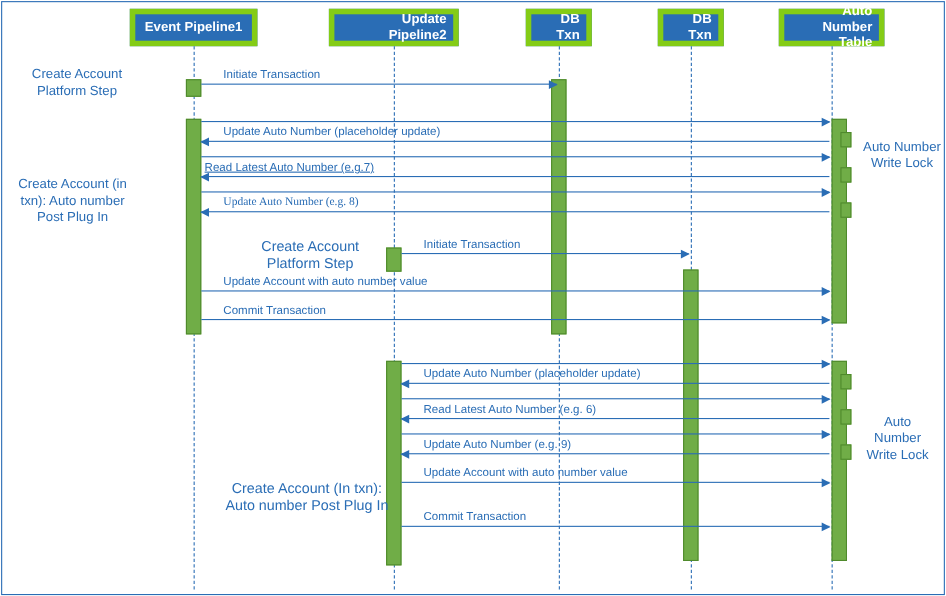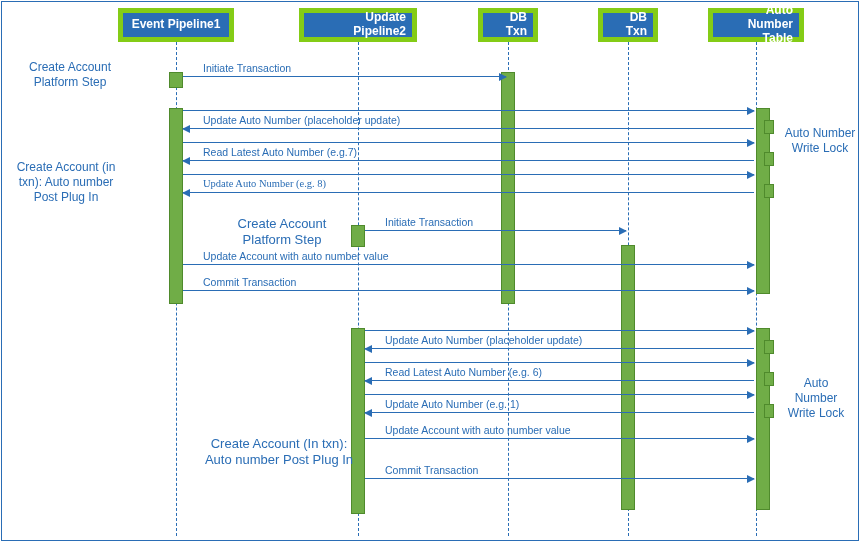--- a/index.html
+++ b/index.html
@@ -69,39 +69,39 @@
     </div>
 
 <div id="arrows">
       <div class="arr r" style="left: 183px; top: 76px; width: 323px;"></div>
       <div class="msg" style="left: 203px; top: 62px;">Initiate Transaction</div>
       <div class="arr r" style="left: 183px; top: 110px; width: 571px;"></div>
       <div class="arr l" style="left: 183px; top: 128px; width: 571px;"></div>
       <div class="msg" style="left: 203px; top: 114px;">Update Auto Number (placeholder update)</div>
       <div class="arr r" style="left: 183px; top: 142px; width: 571px;"></div>
       <div class="arr l" style="left: 183px; top: 160px; width: 571px;"></div>
-      <div class="msg" style="left: 203px; top: 146px;">Read Latest Auto Number (e.g.7)</div>
+      <div class="msg" style="left: 186px; top: 146px; text-decoration: underline;">Read Latest Auto Number (e.g.7)</div>
       <div class="arr r" style="left: 183px; top: 174px; width: 571px;"></div>
       <div class="arr l" style="left: 183px; top: 192px; width: 571px;"></div>
       <div class="msg" style="left: 203px; top: 178px; font-family: Liberation Serif, serif;">Update Auto Number (e.g. 8)</div>
       <div class="arr r" style="left: 365px; top: 230px; width: 261px;"></div>
       <div class="msg" style="left: 385px; top: 216px;">Initiate Transaction</div>
       <div class="arr r" style="left: 183px; top: 264px; width: 571px;"></div>
       <div class="msg" style="left: 203px; top: 250px;">Update Account with auto number value</div>
       <div class="arr r" style="left: 183px; top: 290px; width: 571px;"></div>
       <div class="msg" style="left: 203px; top: 276px;">Commit Transaction</div>
       <div class="arr r" style="left: 365px; top: 330px; width: 389px;"></div>
       <div class="arr l" style="left: 365px; top: 348px; width: 389px;"></div>
       <div class="msg" style="left: 385px; top: 334px;">Update Auto Number (placeholder update)</div>
       <div class="arr r" style="left: 365px; top: 362px; width: 389px;"></div>
       <div class="arr l" style="left: 365px; top: 380px; width: 389px;"></div>
       <div class="msg" style="left: 385px; top: 366px;">Read Latest Auto Number (e.g. 6)</div>
       <div class="arr r" style="left: 365px; top: 394px; width: 389px;"></div>
       <div class="arr l" style="left: 365px; top: 412px; width: 389px;"></div>
-      <div class="msg" style="left: 385px; top: 398px;">Update Auto Number (e.g. 1)</div>
+      <div class="msg" style="left: 385px; top: 398px;">Update Auto Number (e.g. 9)</div>
       <div class="arr r" style="left: 365px; top: 438px; width: 389px;"></div>
       <div class="msg" style="left: 385px; top: 424px;">Update Account with auto number value</div>
       <div class="arr r" style="left: 365px; top: 478px; width: 389px;"></div>
       <div class="msg" style="left: 385px; top: 464px;">Commit Transaction</div>
     </div>
 
 <div id="sides">
       <div class="side" style="left: 20px; top: 60px; width: 100px;">Create Account Platform Step</div>
       <div class="side" style="left: 6px; top: 160px; width: 120px;">Create Account (in txn): Auto number Post Plug In</div>
       <div class="side" style="left: 784px; top: 126px; width: 72px;">Auto Number Write Lock</div>

